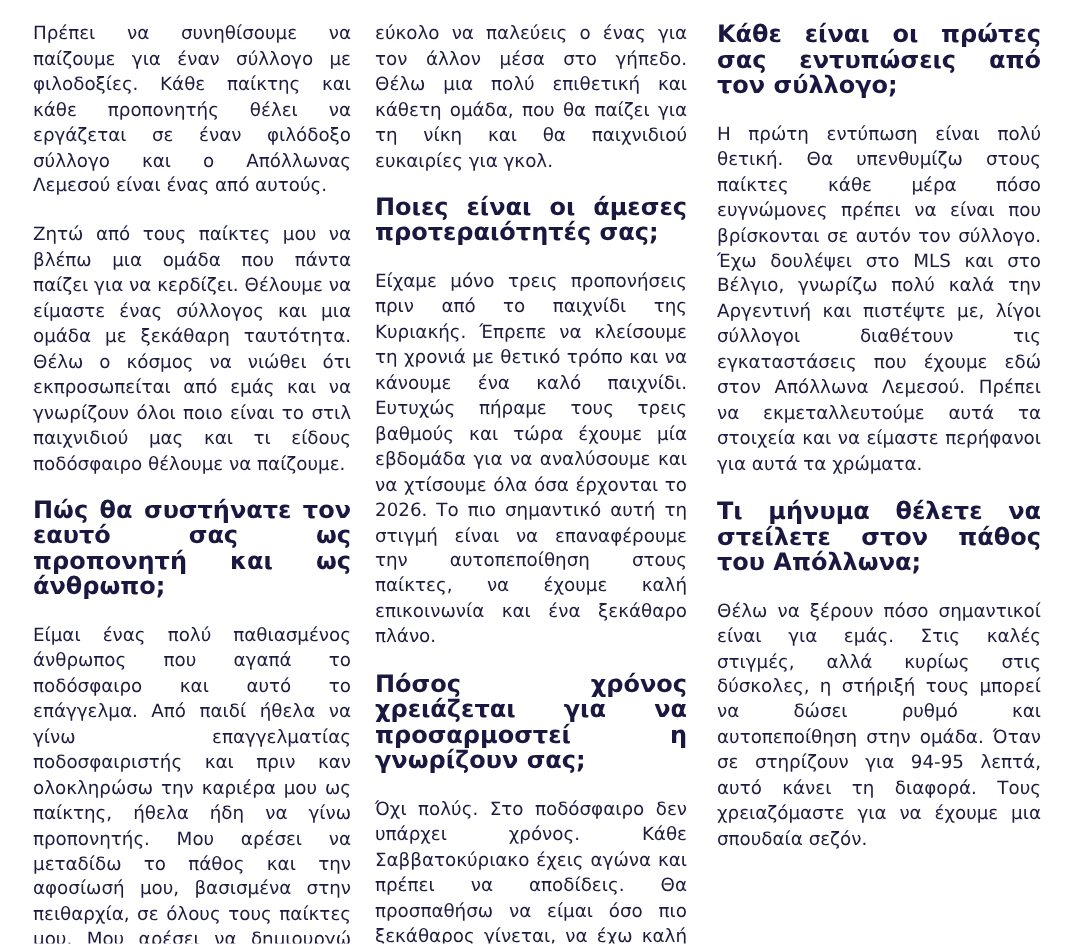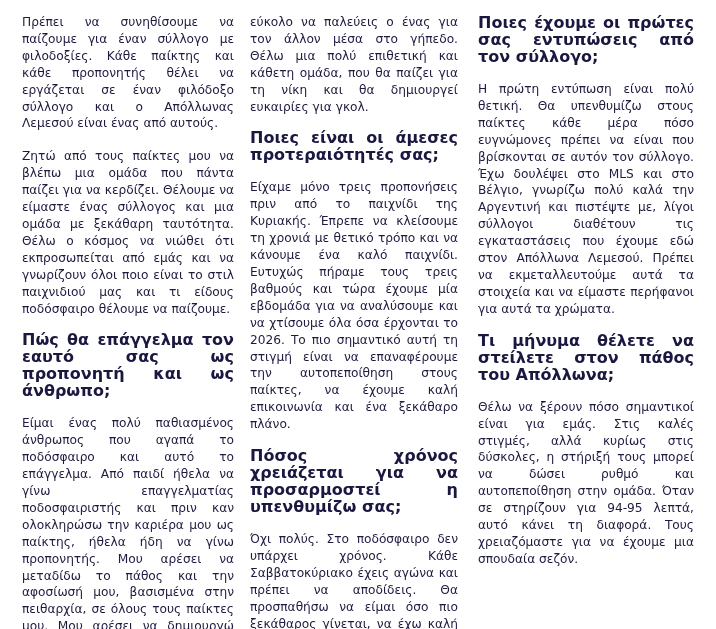--- a/index.html
+++ b/index.html
@@ -22,32 +22,32 @@
     }
     .col p.first { margin-top: 0; }
   </style>
 </head>
 <body>
 
 <div class="page">
   <div class="col col1">
     <p class="first">Πρέπει να συνηθίσουμε να παίζουμε για έναν σύλλογο με φιλοδοξίες. Κάθε παίκτης και κάθε προπονητής θέλει να εργάζεται σε έναν φιλόδοξο σύλλογο και ο Απόλλωνας Λεμεσού είναι ένας από αυτούς.</p>
     <p class="ans">Ζητώ από τους παίκτες μου να βλέπω μια ομάδα που πάντα παίζει για να κερδίζει. Θέλουμε να είμαστε ένας σύλλογος και μια ομάδα με ξεκάθαρη ταυτότητα. Θέλω ο κόσμος να νιώθει ότι εκπροσωπείται από εμάς και να γνωρίζουν όλοι ποιο είναι το στιλ παιχνιδιού μας και τι είδους ποδόσφαιρο θέλουμε να παίζουμε.</p>
-    <h3>Πώς θα επάγγελμα τον εαυτό σας ως προπονητή και ως άνθρωπο;</h3>
+    <h3>Πώς θα συστήνατε τον εαυτό σας ως προπονητή και ως άνθρωπο;</h3>
     <p class="ans">Είμαι ένας πολύ παθιασμένος άνθρωπος που αγαπά το ποδόσφαιρο και αυτό το επάγγελμα. Από παιδί ήθελα να γίνω επαγγελματίας ποδοσφαιριστής και πριν καν ολοκληρώσω την καριέρα μου ως παίκτης, ήθελα ήδη να γίνω προπονητής. Μου αρέσει να μεταδίδω το πάθος και την αφοσίωσή μου, βασισμένα στην πειθαρχία, σε όλους τους παίκτες μου. Μου αρέσει να δημιουργώ μια οικογένεια. Όταν γίνεσαι οικογένεια, είναι πολύ πιο</p>
   </div>
 
   <div class="col col2">
-    <p class="first">εύκολο να παλεύεις ο ένας για τον άλλον μέσα στο γήπεδο. Θέλω μια πολύ επιθετική και κάθετη ομάδα, που θα παίζει για τη νίκη και θα δημιουργεί ευκαιρίες για γκολ.</p>
+    <p class="first">εύκολο να παλεύεις ο ένας για τον άλλον μέσα στο γήπεδο. Θέλω μια πολύ επιθετική και κάθετη ομάδα, που θα παίζει για τη νίκη και θα παιχνιδιού ευκαιρίες για γκολ.</p>
     <h3>Ποιες είναι οι άμεσες προτεραιότητές σας;</h3>
     <p class="ans">Είχαμε μόνο τρεις προπονήσεις πριν από το παιχνίδι της Κυριακής. Έπρεπε να κλείσουμε τη χρονιά με θετικό τρόπο και να κάνουμε ένα καλό παιχνίδι. Ευτυχώς πήραμε τους τρεις βαθμούς και τώρα έχουμε μία εβδομάδα για να αναλύσουμε και να χτίσουμε όλα όσα έρχονται το 2026. Το πιο σημαντικό αυτή τη στιγμή είναι να επαναφέρουμε την αυτοπεποίθηση στους παίκτες, να έχουμε καλή επικοινωνία και ένα ξεκάθαρο πλάνο.</p>
-    <h3>Πόσος χρόνος χρειάζεται για να προσαρμοστεί η υπενθυμίζω σας;</h3>
+    <h3>Πόσος χρόνος χρειάζεται για να προσαρμοστεί η γνωρίζουν σας;</h3>
     <p class="ans">Όχι πολύς. Στο ποδόσφαιρο δεν υπάρχει χρόνος. Κάθε Σαββατοκύριακο έχεις αγώνα και πρέπει να αποδίδεις. Θα προσπαθήσω να είμαι όσο πιο ξεκάθαρος γίνεται, να έχω καλή επικοινωνία με τους παίκτες και να τους βοηθήσω να καταλάβουν πώς θέλουμε να παίζουμε.</p>
 
   </div>
 
   <div class="col col3">
-    <h3>Ποιες έχουμε οι πρώτες σας εντυπώσεις από τον σύλλογο;</h3>
+    <h3>Κάθε είναι οι πρώτες σας εντυπώσεις από τον σύλλογο;</h3>
     <p class="ans">Η πρώτη εντύπωση είναι πολύ θετική. Θα υπενθυμίζω στους παίκτες κάθε μέρα πόσο ευγνώμονες πρέπει να είναι που βρίσκονται σε αυτόν τον σύλλογο. Έχω δουλέψει στο MLS και στο Βέλγιο, γνωρίζω πολύ καλά την Αργεντινή και πιστέψτε με, λίγοι σύλλογοι διαθέτουν τις εγκαταστάσεις που έχουμε εδώ στον Απόλλωνα Λεμεσού. Πρέπει να εκμεταλλευτούμε αυτά τα στοιχεία και να είμαστε περήφανοι για αυτά τα χρώματα.</p>
     <h3>Τι μήνυμα θέλετε να στείλετε στον πάθος του Απόλλωνα;</h3>
     <p class="ans">Θέλω να ξέρουν πόσο σημαντικοί είναι για εμάς. Στις καλές στιγμές, αλλά κυρίως στις δύσκολες, η στήριξή τους μπορεί να δώσει ρυθμό και αυτοπεποίθηση στην ομάδα. Όταν σε στηρίζουν για 94-95 λεπτά, αυτό κάνει τη διαφορά. Τους χρειαζόμαστε για να έχουμε μια σπουδαία σεζόν.</p>
   </div>
 </div>
 
 </body></html>

